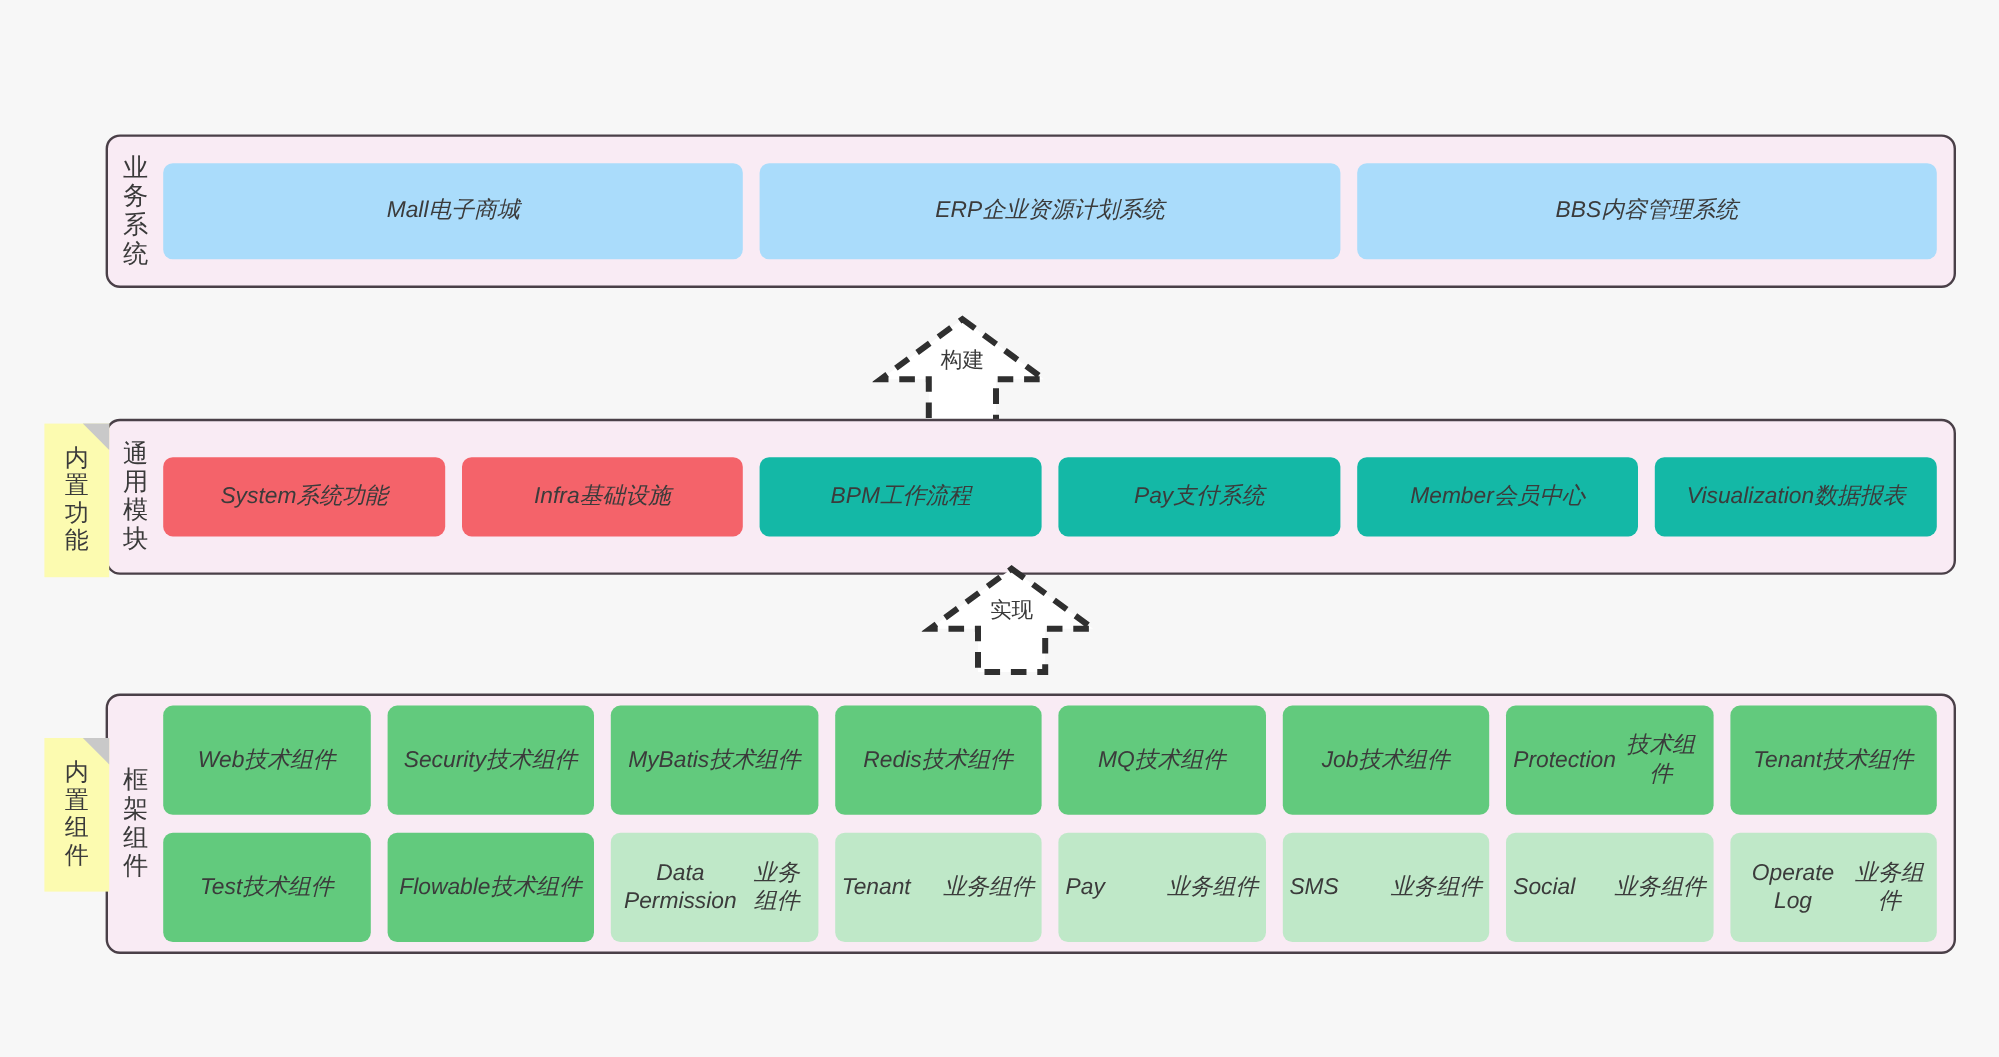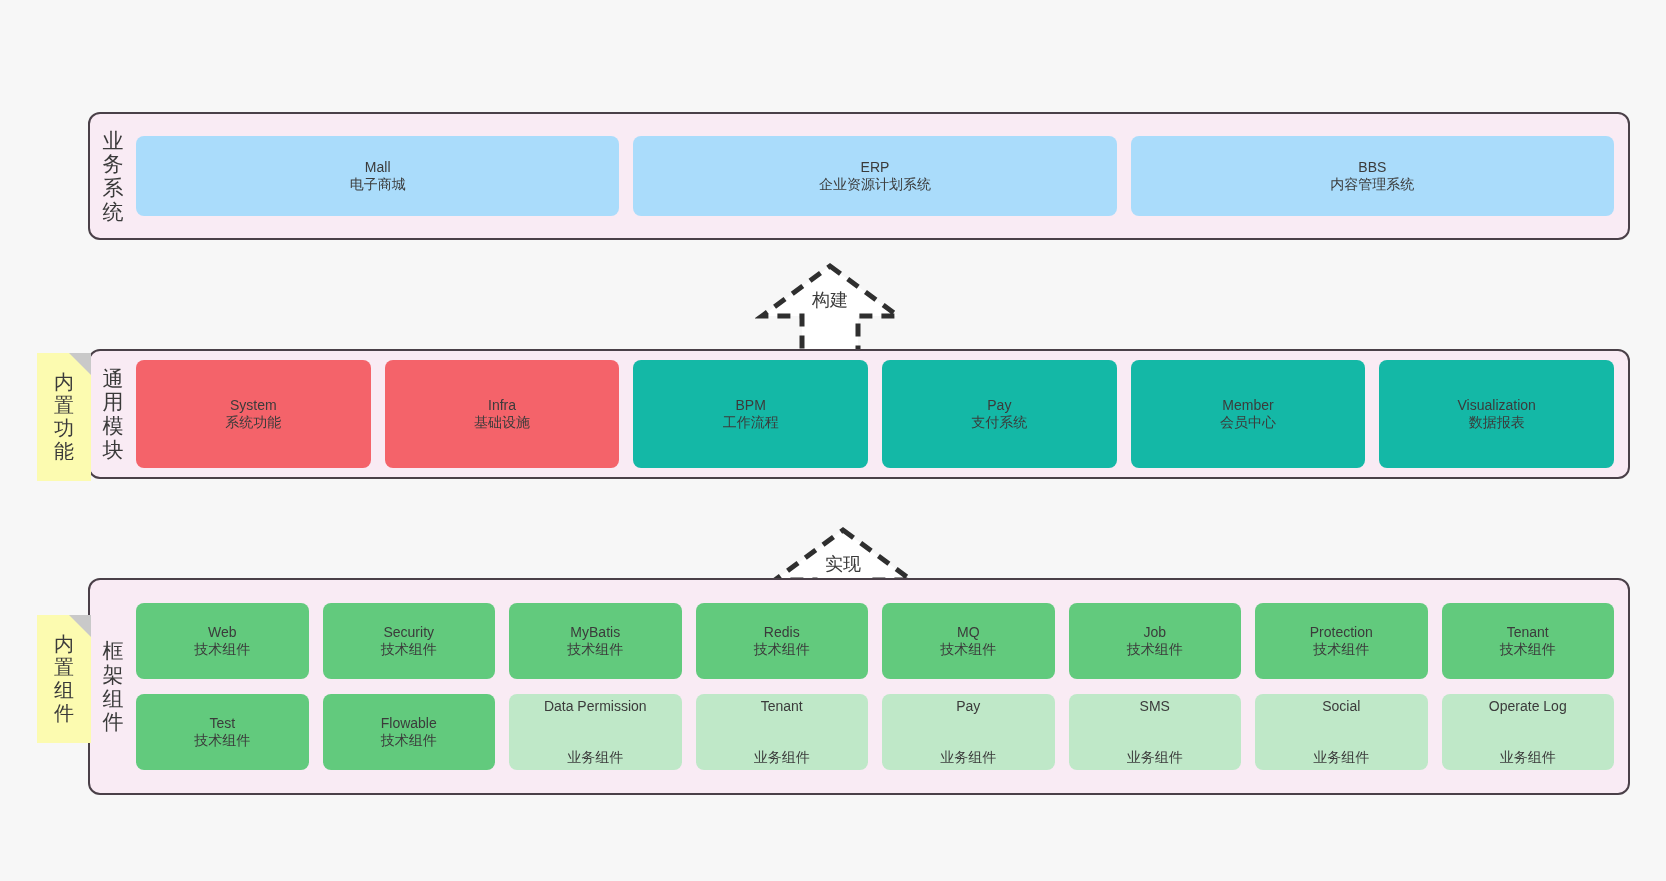--- a/index.html
+++ b/index.html
@@ -62,35 +62,36 @@
     display: flex;
     gap: 14px;
   }
 
   
   .card {
     flex: 1 1 0;
     box-sizing: border-box;
     border-radius: 8px;
     display: flex;
-    flex-direction: column;
+    flex-direction: row;
     align-items: center;
     justify-content: center;
     text-align: center;
-    font-size: 14px;
+    font-size: 19px;
     line-height: 1.22;
     color: #3b3b3b;
     padding: 4px 6px;
+    font-style: italic;
   }
   .card .t1 { display: block; }
   .card .t2 { display: block; }
 
   .h-biz   { height: 80px; }
-  .h-mod   { height: 108px; }
-  .h-comp  { height: 76px; }
+  .h-mod   { height: 66px; }
+  .h-comp  { height: 91px; }
 
   
   .c-blue        { background: #aadcfb; }
   .c-red         { background: #f4636a; }
   .c-pink        { background: #14b8a6; }
   .c-green       { background: #62ca7d; }
   .c-greenlight  { background: #bfe8c8; justify-content: space-between; }
 
   
   .sticky {
@@ -159,21 +160,21 @@
           <span class="t2">企业资源计划系统</span>
         </div>
         <div class="card h-biz c-blue">
           <span class="t1">BBS</span>
           <span class="t2">内容管理系统</span>
         </div>
       </div>
     </div>
   </div>
 
-  <div class="arrow" style="left:755px; top:258px;">
+  <div class="arrow" style="left:727px; top:258px;">
     <svg width="150" height="100" viewBox="0 0 150 100">
       <path d="M75 8 L143 58 L103 58 L103 94 L47 94 L47 58 L7 58 Z" fill="#ffffff" stroke="#2f2f2f" stroke-width="5" stroke-dasharray="13 9" stroke-linejoin="miter"></path>
     </svg>
     <div class="alabel" style="top:30px;">构建</div>
   </div>
 
   <div class="sticky" style="left:37px; top:353px; height:128px;">
     <div class="fold"></div>
     <span>内</span>
     <span>置</span>
@@ -211,21 +212,21 @@
           <span class="t2">会员中心</span>
         </div>
         <div class="card h-mod c-pink">
           <span class="t1">Visualization</span>
           <span class="t2">数据报表</span>
         </div>
       </div>
     </div>
   </div>
 
-  <div class="arrow" style="left:768px; top:522px;">
+  <div class="arrow" style="left:768px; top:466px;">
     <svg width="150" height="100" viewBox="0 0 150 100">
       <path d="M75 8 L143 58 L103 58 L103 94 L47 94 L47 58 L7 58 Z" fill="#ffffff" stroke="#2f2f2f" stroke-width="5" stroke-dasharray="13 9" stroke-linejoin="miter"></path>
     </svg>
     <div class="alabel" style="top:30px;">实现</div>
   </div>
 
   <div class="sticky" style="left:37px; top:615px; height:128px;">
     <div class="fold"></div>
     <span>内</span>
     <span>置</span>

